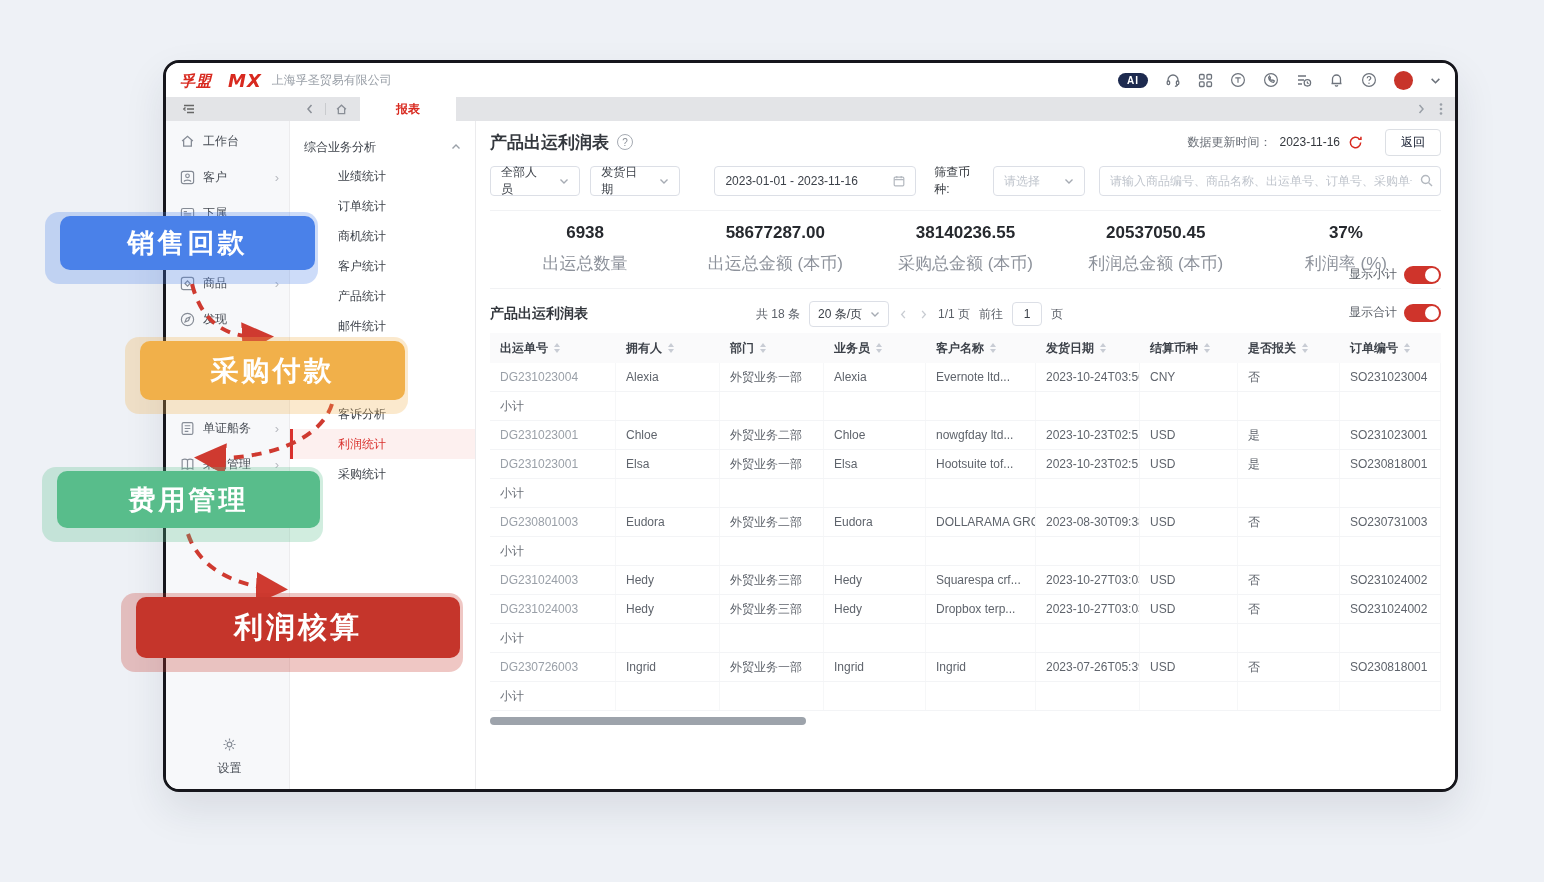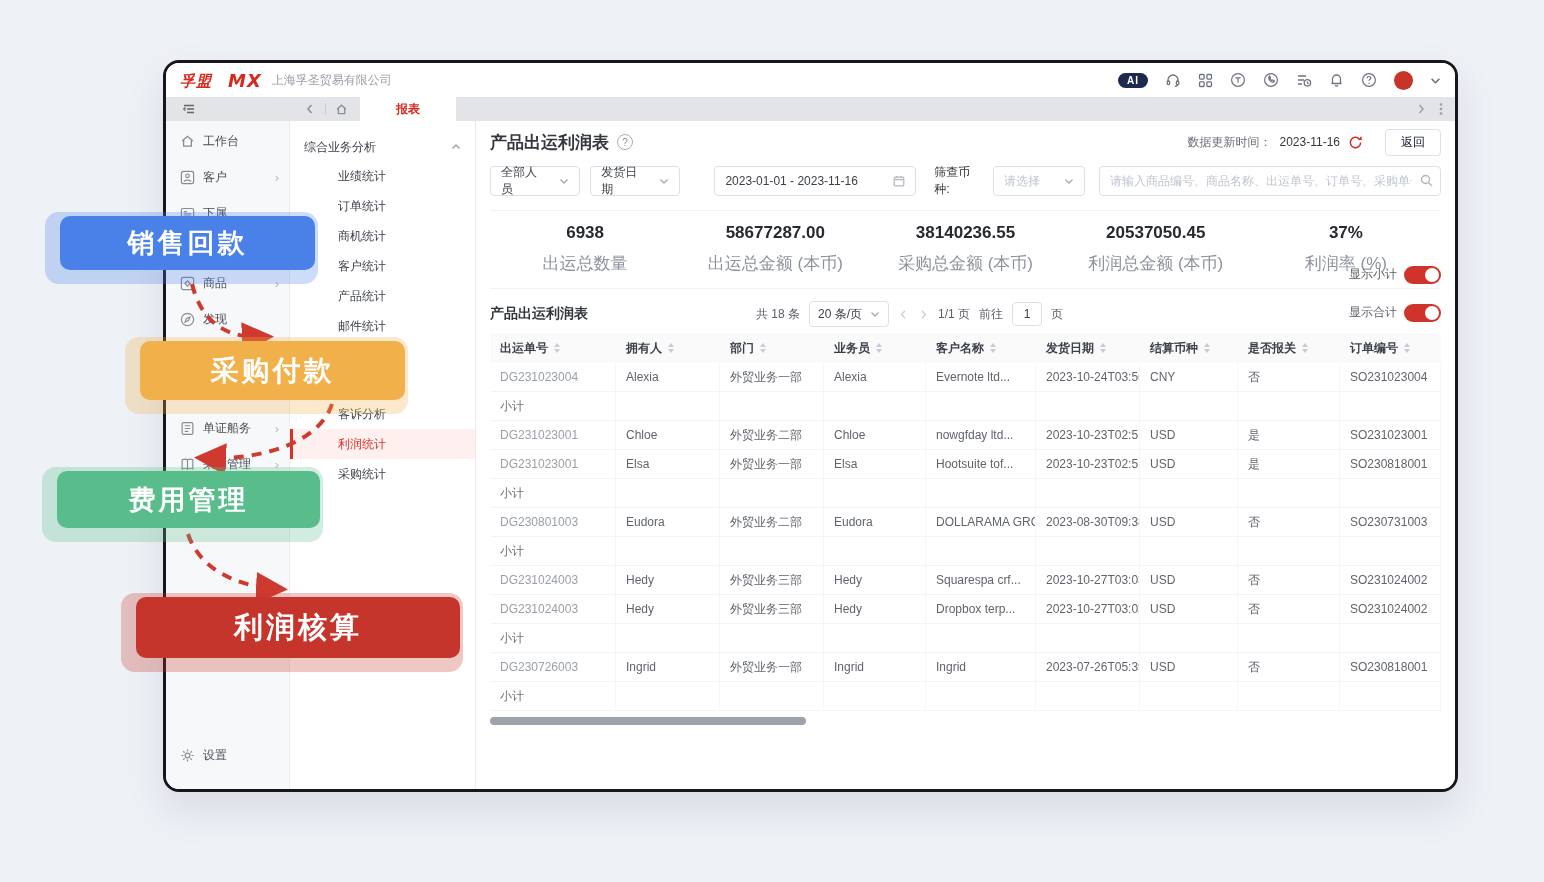--- a/index.html
+++ b/index.html
@@ -42,21 +42,21 @@
   .tab-right { display:flex; align-items:center; gap:12px; padding:0 12px; color:#9aa0a8; }
 
   
   .app-body { flex:1; display:flex; min-height:0; }
 
   
   .sidebar { width:124px; flex:0 0 124px; background:#f7f8fa; border-right:1px solid #ececee; display:flex; flex-direction:column; padding-top:2px; }
   .side-item { height:36px; display:flex; align-items:center; gap:8px; padding:0 10px 0 14px; font-size:12px; color:#474c54; cursor:pointer; }
   .side-item .s-icon { color:#868c96; display:flex; }
   .side-item .s-arr { margin-left:auto; color:#b7bac0; font-size:13px; line-height:1; }
-  .side-settings { margin-top:auto; margin-bottom:16px; }
+  .side-settings { margin-top:auto; margin-bottom:16px;flex-direction:column; }
 
   
   .submenu { width:186px; flex:0 0 186px; background:#fff; border-right:1px solid #ebebed; padding-top:12px; }
   .submenu-group { height:28px; display:flex; align-items:center; padding:0 14px; font-size:12px; color:#3c4149; cursor:pointer; }
   .submenu-group .g-caret { margin-left:auto; color:#9aa0a8; }
   .sub-item { height:30px; line-height:30px; padding-left:48px; font-size:12px; color:#3c4149; cursor:pointer; }
   .sub-item.active { color:var(--active); background:#fdf0ef; border-left:3px solid var(--active); padding-left:45px; }
 
   
   .main { flex:1; min-width:0; display:flex; flex-direction:column; padding:0 14px; background:#fff; }

